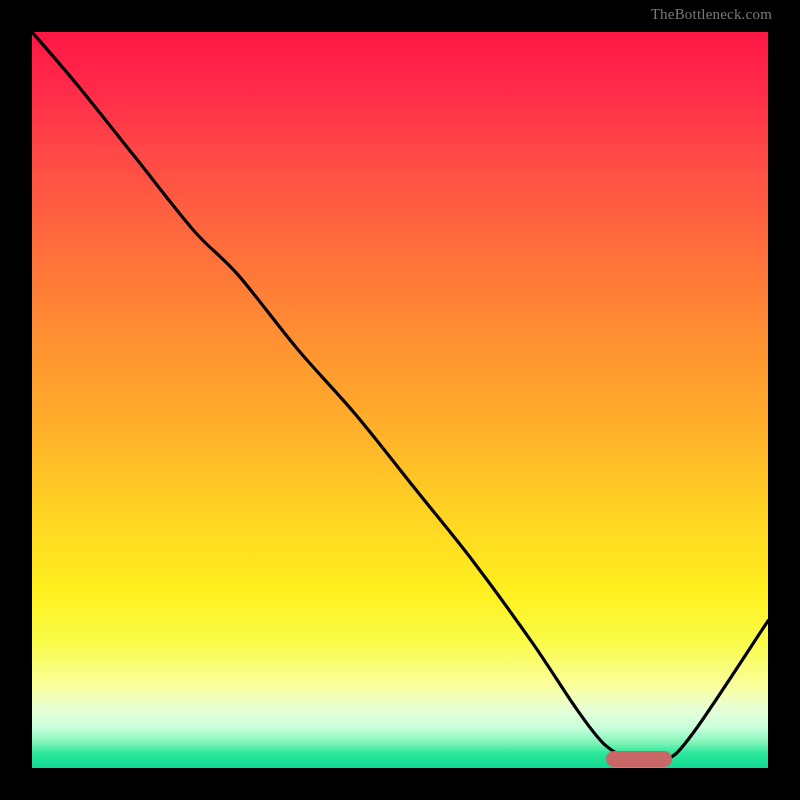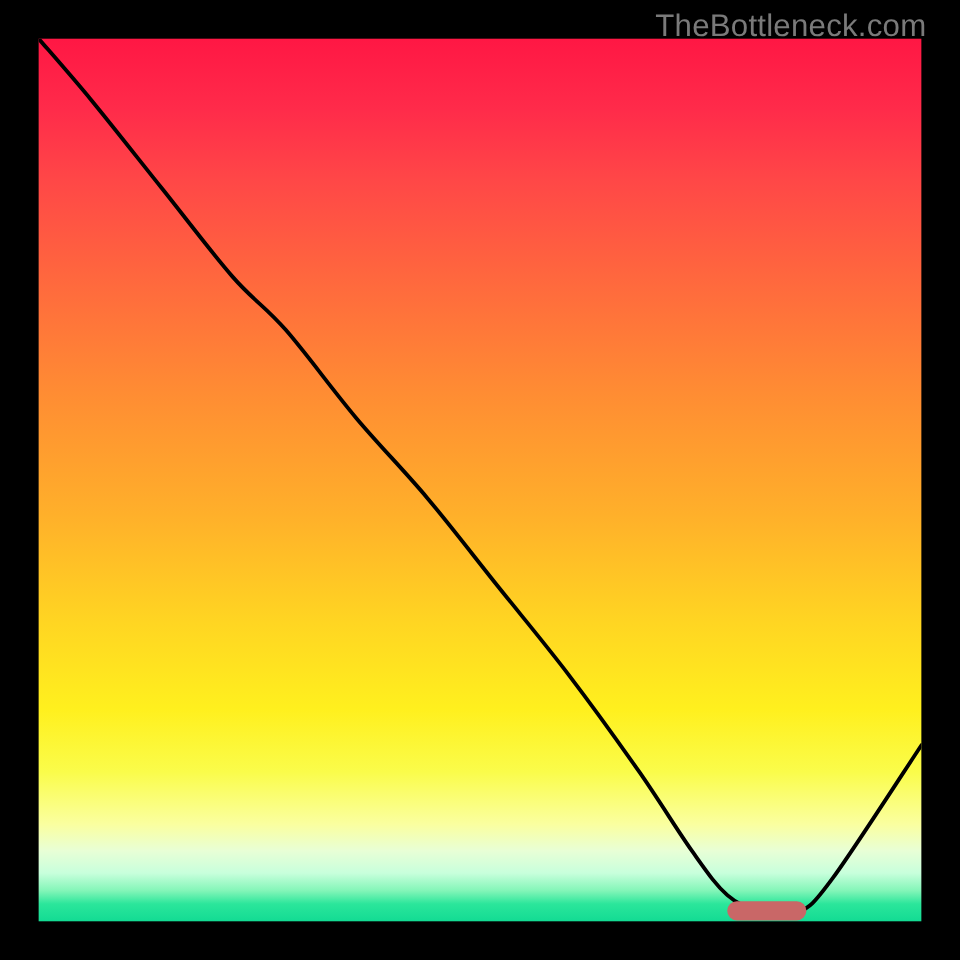--- a/index.html
+++ b/index.html
@@ -56,23 +56,24 @@
   .marker {
     position: absolute;
     background: #c96767;
     border-radius: 999px;
   }
   .attribution {
     position: absolute;
     top: 6px;
     right: 28px;
     color: #7a7a7a;
-    font-size: 26px;
+    font-size: 15px;
     font-weight: 500;
     letter-spacing: 0.2px;
+    font-family: Liberation Serif, serif;
   }
 </style>
 </head>
 <body>
 
 <div class="frame">
 
   <div class="attribution">TheBottleneck.com</div>
 
   <div class="plot-area">

